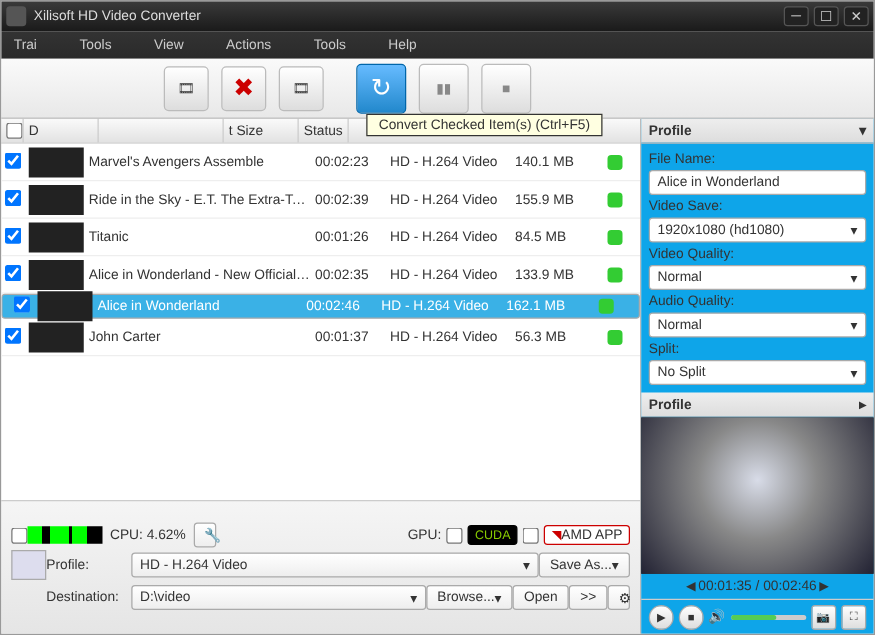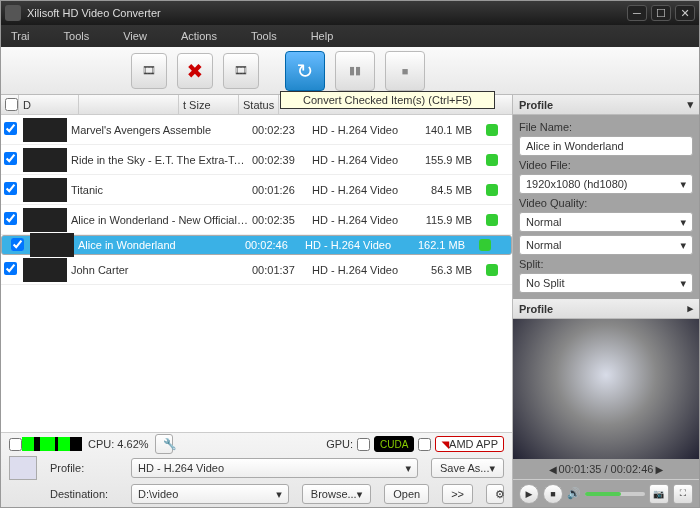--- a/index.html
+++ b/index.html
@@ -7,50 +7,50 @@
 .titlebar{height:24px;background:linear-gradient(#3a3a3a,#1a1a1a);display:flex;align-items:center;padding:0 4px;color:#ddd}
 .titlebar .logo{width:16px;height:16px;background:#555;border-radius:3px;margin-right:6px}
 .titlebar .title{flex:1;color:#ddd;font-size:11px}
 .winbtn{width:20px;height:16px;background:#222;border:1px solid #555;border-radius:3px;margin-left:4px;display:flex;align-items:center;justify-content:center;color:#ccc;cursor:pointer}
 .menubar{height:22px;background:linear-gradient(#333,#2a2a2a);display:flex;align-items:center;padding:0 10px}
 .menubar span{color:#ccc;margin-right:34px;cursor:pointer}
 .toolbar{height:48px;background:linear-gradient(#fafafa,#e8e8e8);display:flex;align-items:center;padding:0 130px;border-bottom:1px solid #bbb;position:relative}
 .tbtn{width:36px;height:36px;border:1px solid #bbb;border-radius:4px;background:linear-gradient(#fff,#ddd);margin-right:10px;display:flex;align-items:center;justify-content:center;cursor:pointer}
 .tbtn.big{width:40px;height:40px}
 .tbtn.blue{background:linear-gradient(#6bf,#28c);border-color:#06a}
-.tooltip{position:absolute;top:44px;left:279px;background:#ffffe1;border:1px solid #333;padding:2px 22px;font-size:11px;z-index:10}
+.tooltip{position:absolute;top:44px;left:292px;background:#ffffe1;border:1px solid #333;padding:2px 9px;font-size:11px;z-index:10}
 .mainrow{flex:1;display:flex;min-height:0}
 .leftcol{flex:1;display:flex;flex-direction:column;border-right:1px solid #bbb;min-width:0}
 .listhead{height:20px;background:linear-gradient(#fafafa,#e2e2e2);border-bottom:1px solid #ccc;display:flex;align-items:center}
 .listhead>div{border-right:1px solid #ccc;height:100%;display:flex;align-items:center;padding:0 4px;overflow:hidden}
 .rows{flex:1;overflow:auto;background:#fff}
 .row{height:30px;display:flex;align-items:center;border-bottom:1px solid #eee}
 .row.sel{background:#3ab1e6;color:#fff}
 .row.sel *{color:#fff}
 .row .chk{width:18px;text-align:center}
 .row .thumb{width:44px;height:24px;background:#222;margin:0 4px}
 .row .nm{flex:1;padding-right:4px;overflow:hidden;white-space:nowrap;text-overflow:ellipsis}
 .row .dur{width:60px}
 .row .fmt{width:100px}
-.row .sz{width:60px;text-align:right}
+.row .sz{width:60px;text-align:left}
 .row .st{width:40px;display:flex;justify-content:center}
 .dot{width:12px;height:12px;background:#3c3;border-radius:3px}
-.bottombar{background:linear-gradient(#f5f5f5,#e5e5e5);border-top:1px solid #ccc;padding:0 8px}
+.bottombar{background:linear-gradient(#f5f5f5,#e5e5e5);border-top:1px solid #ccc;padding:16px 8px}
 .cpurow{display:flex;align-items:center;height:22px}
 .cpurow .graph{width:60px;height:14px;background:#000;margin-right:6px}
 .cpurow .sp{flex:1}
 .badge{height:16px;border:1px solid #888;border-radius:3px;padding:0 5px;margin-left:4px;display:flex;align-items:center;font-size:10px;background:#fff}
 .badge.cuda{background:#000;color:#8c0;border-color:#000}
 .badge.amd{color:#c00;border-color:#c00}
-.profrow{display:flex;align-items:center;height:26px;gap:13px}
+.profrow{display:flex;align-items:center;height:26px;gap:0}
 .profrow label{width:68px}
 .sel{flex:1;height:20px;border:1px solid #aaa;border-radius:3px;background:linear-gradient(#fff,#eee);display:flex;align-items:center;padding:0 6px}
 .btn{height:20px;border:1px solid #aaa;border-radius:3px;background:linear-gradient(#fff,#eee);padding:0 8px;display:flex;align-items:center;cursor:pointer}
 .status{height:20px;border-top:1px solid #ccc;padding:0 8px;display:flex;align-items:center;background:#f0f0f0;font-size:10px}
-.rightcol{width:186px;background:#a3a3a3;display:flex;flex-direction:column}
+.rightcol{width:186px;background:#0ea5e9;display:flex;flex-direction:column}
 .sechead{height:20px;background:linear-gradient(#eee,#ddd);border-bottom:1px solid #bbb;display:flex;align-items:center;padding:0 6px;font-weight:bold}
 .sechead .arr{margin-left:auto}
 .props{padding:6px;display:flex;flex-direction:column;gap:3px}
 .props label{font-size:11px;color:#333}
 .fld{height:20px;border:1px solid #aaa;border-radius:3px;background:#fff;padding:0 6px;display:flex;align-items:center}
 .preview{flex:1;background:#222;margin:0;position:relative;min-height:110px}
 .preview-img{position:absolute;inset:0;background:radial-gradient(circle at 50% 40%,#d8dce8 0%,#888 40%,#223 100%)}
 .timerow{padding:4px;display:flex;align-items:center;justify-content:center;font-size:10px;gap:2px}
 .ctrlrow{height:28px;display:flex;align-items:center;padding:0 6px;gap:4px;border-top:1px solid #ccc}
 .cbtn{width:20px;height:20px;border:1px solid #aaa;border-radius:10px;background:linear-gradient(#fff,#ddd);display:flex;align-items:center;justify-content:center;cursor:pointer;font-size:9px}
@@ -133,21 +133,21 @@
   <div class="st">
             <div class="dot"></div>
           </div>
         </div>
         <div class="row">
           <div class="chk"><input type="checkbox" checked="" style=""></div>
   <div class="thumb"></div>
   <div class="nm">Alice in Wonderland - New Official Full Trai...</div>
   <div class="dur">00:02:35</div>
   <div class="fmt">HD - H.264 Video</div>
-  <div class="sz">115.9 MB</div>
+  <div class="sz">133.9 MB</div>
   <div class="st">
             <div class="dot"></div>
           </div>
         </div>
         <div class="row sel">
           <div class="chk"><input type="checkbox" checked="" style=""></div>
   <div class="thumb"></div>
   <div class="nm">Alice in Wonderland</div>
   <div class="dur">00:02:46</div>
   <div class="fmt">HD - H.264 Video</div>
@@ -209,30 +209,31 @@
   <div class="rightcol">
     <div class="sechead">
         <span>Profile</span>
         <span class="arr">▾</span>
       </div>
     <div class="props">
       <label>File Name:</label>
       <div class="fld">
           <span>Alice in Wonderland</span>
         </div>
-      <label>Video File:</label>
+      <label>Video Save:</label>
       <div class="fld">
           <span>1920x1080 (hd1080)</span>
           <span style="margin-left:auto">▾</span>
         </div>
       <label>Video Quality:</label>
       <div class="fld">
           <span>Normal</span>
           <span style="margin-left:auto">▾</span>
         </div>
+      <label>Audio Quality:</label>
       <div class="fld">
           <span>Normal</span>
           <span style="margin-left:auto">▾</span>
         </div>
       <label>Split:</label>
       <div class="fld">
           <span>No Split</span>
           <span style="margin-left:auto">▾</span>
         </div>
     </div>

